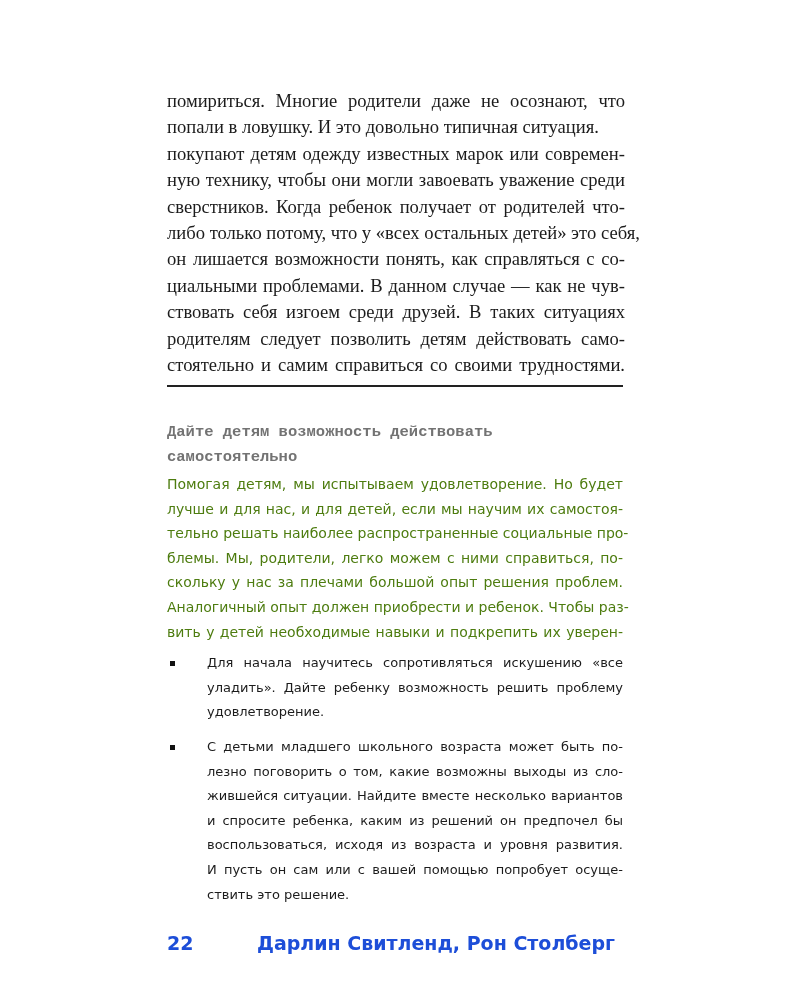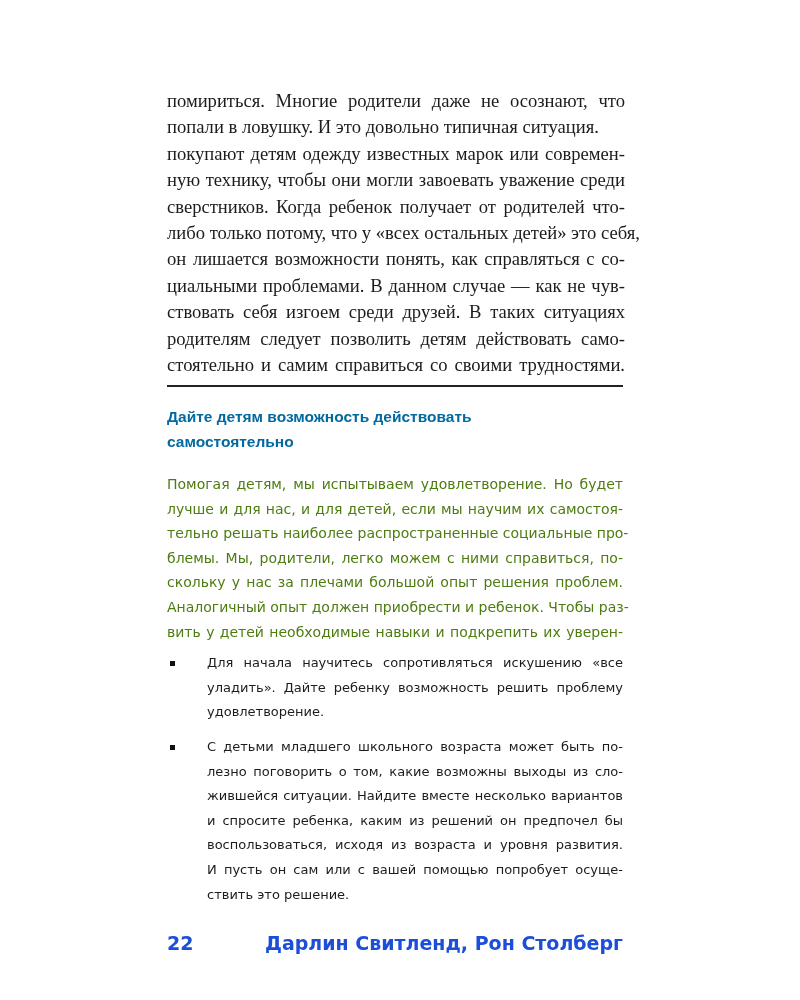--- a/index.html
+++ b/index.html
@@ -9,40 +9,40 @@
       position: absolute; left: 167px; top: 88px; width: 458px;
       font-family: "Liberation Serif", "DejaVu Serif", serif;
       font-size: 18.6px; line-height: 26.4px; color: #1c1c1c;
     }
     .serif-block p { margin: 0; text-align: justify; }
     .serif-line { display: block; white-space: nowrap; text-align: justify; text-align-last: justify; }
     .serif-line.last { text-align-last: left; }
     .indent { padding-left: 40px; }
     .rule { position: absolute; left: 167px; top: 385px; width: 456px; height: 2px; background: #222; }
     .heading {
-      position: absolute; left: 167px; top: 404px; width: 456px;
-      font-family: Liberation Sans, sans-serif; font-weight: bold;
-      font-size: 15.5px; line-height: 25px; color: #0369a1;
+      position: absolute; left: 167px; top: 420px; width: 456px;
+      font-family: Liberation Mono, monospace; font-weight: bold;
+      font-size: 15.5px; line-height: 25px; color: #737373;
     }
     .heading span { display: block; }
     .sans-block {
       position: absolute; left: 167px; top: 472px; width: 456px;
       font-family: "DejaVu Sans", sans-serif; font-size: 14px; line-height: 24.6px; color: #4d7c0f;
     }
     .line { display: block; white-space: nowrap; text-align: justify; text-align-last: justify; }
     .line.last { text-align-last: left; }
     .bullets { position: absolute; left: 167px; width: 456px; font-family: "DejaVu Sans", sans-serif; font-size: 13px; line-height: 24.6px; color: #1c1c1c; }
     .bullet-item { position: relative; padding-left: 40px; }
     .bullet-mark { position: absolute; left: 3px; top: 10px; width: 5px; height: 5px; background: #111; }
     .footer {
       position: absolute; left: 167px; top: 932px; width: 456px; height: 24px;
       font-family: "DejaVu Sans", sans-serif; font-weight: bold; font-size: 19px; color: #1d4ed8;
     }
     .footer .page-num { position: absolute; left: 0; top: 0; }
-    .footer .authors { position: absolute; right: 0; top: 0; }
+    .footer .authors { position: absolute; right: 8px; top: 0; }
   </style>
 </head>
 <body>
 
 <div class="page">
 
   <div class="serif-block">
     <p>
       <span class="serif-line">помириться. Многие родители даже не осознают, что</span>
       <span class="serif-line last">попали в ловушку. И это довольно типичная ситуация.</span>

